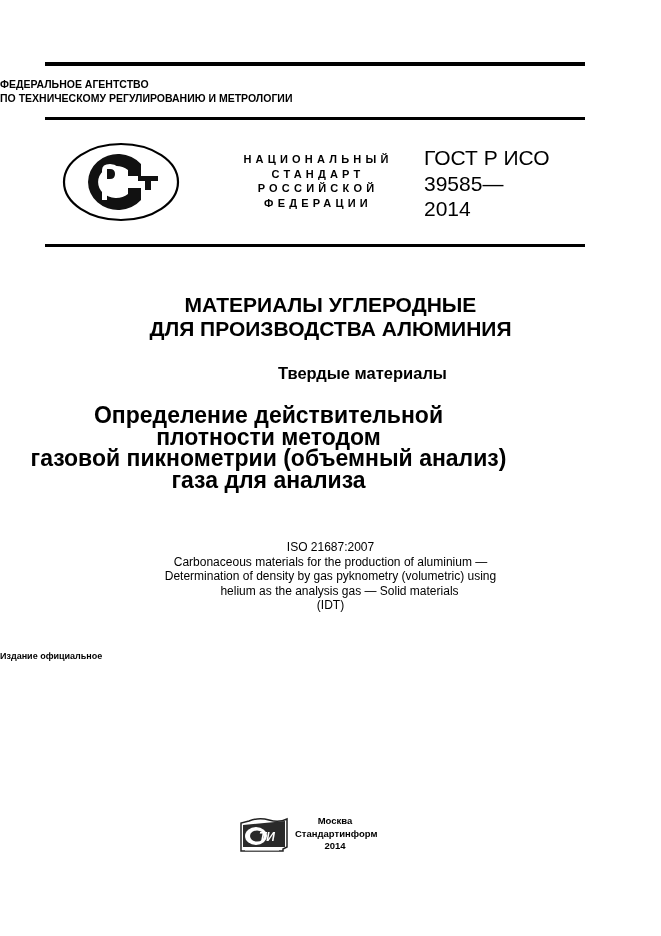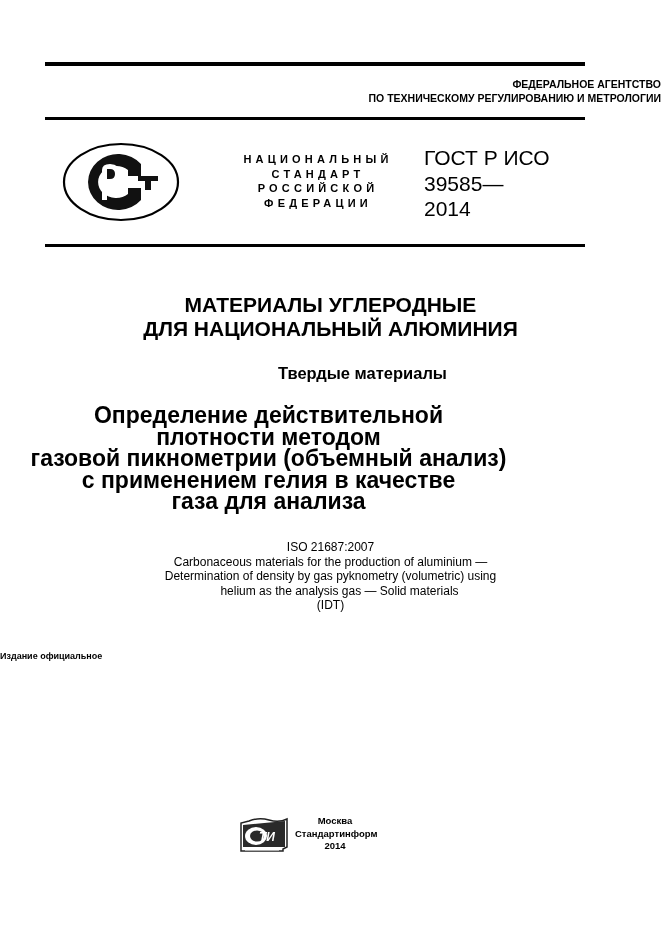--- a/index.html
+++ b/index.html
@@ -3,21 +3,21 @@
 <meta charset="utf-8">
 <style>
   html, body { margin: 0; padding: 0; background: #ffffff; }
   body { width: 661px; height: 936px; position: relative; overflow: hidden;
          font-family: "Liberation Sans", sans-serif; color: #000; }
   .rule { position: absolute; left: 45px; width: 540px; background: #000; }
   .rule.r1 { top: 62px; height: 4px; }
   .rule.r2 { top: 117px; height: 3px; }
   .rule.r3 { top: 244px; height: 3px; }
 
-  .agency { position: absolute; top: 77px; left: 0; width: 661px; text-align: right;
+  .agency { position: absolute; top: 77px; left: 0; width: 661px; text-align: left;
             font-weight: bold; font-size: 10.5px; line-height: 14px; }
 
   .logo { position: absolute; left: 62px; top: 142px; width: 118px; height: 80px; }
 
   .natstd { position: absolute; left: 228px; top: 152px; width: 180px; text-align: center;
             font-weight: bold; font-size: 11px; line-height: 14.5px; letter-spacing: 4.2px; }
 
   .gost { position: absolute; left: 424px; top: 145px; font-weight: normal; font-size: 21px;
           line-height: 25.5px; }
 
@@ -74,30 +74,29 @@
 <div class="gost">
   <div>ГОСТ Р ИСО</div>
   <div>39585—</div>
   <div>2014</div>
 </div>
 
 <div class="rule r3"></div>
 
 <div class="title-main">
   <div>МАТЕРИАЛЫ УГЛЕРОДНЫЕ</div>
-  <div>ДЛЯ НАЦИОНАЛЬНЫЙ АЛЮМИНИЯ</div>
+  <div>ДЛЯ ПРОИЗВОДСТВА АЛЮМИНИЯ</div>
 </div>
 
 <div class="title-sub">Твердые материалы</div>
 
 <div class="title-desc">
   <div>Определение действительной</div>
   <div>плотности методом</div>
   <div>газовой пикнометрии (объемный анализ)</div>
-  <div>с применением гелия в качестве</div>
   <div>газа для анализа</div>
 </div>
 
 <div class="iso">
   <div>ISO 21687:2007</div>
   <div>Carbonaceous materials for the production of aluminium —</div>
   <div>Determination of density by gas pyknometry (volumetric) using</div>
   <div style="padding-left:18px">helium as the analysis gas — Solid materials</div>
   <div>(IDT)</div>
 </div>

